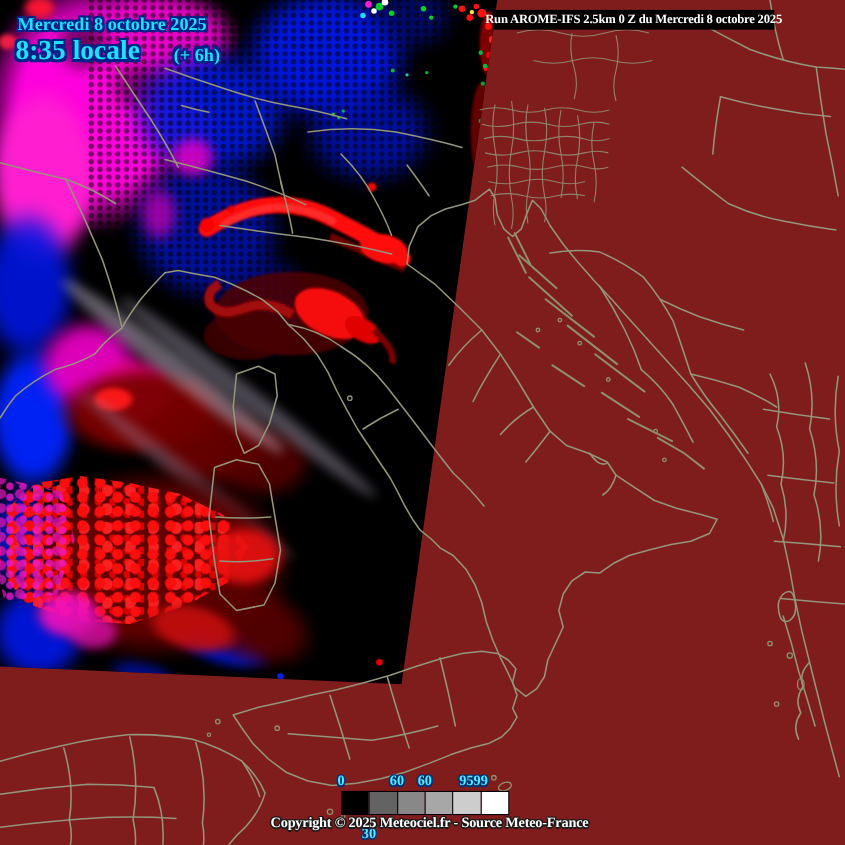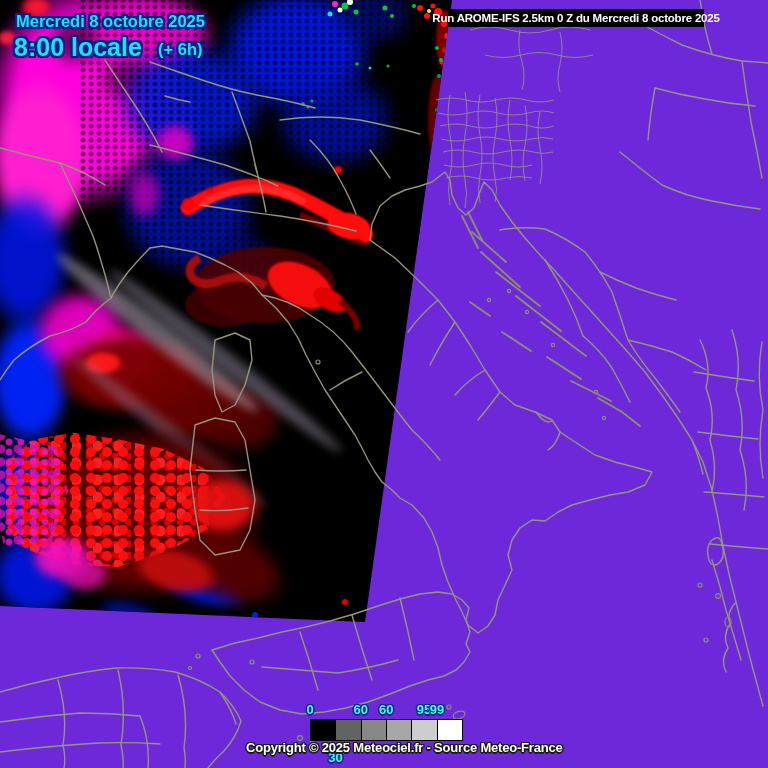--- a/index.html
+++ b/index.html
@@ -1,17 +1,17 @@
 <!DOCTYPE html>
 <html><head>
 <meta charset="utf-8">
 <style>
   html,body{margin:0;padding:0;background:#777;}
-  #stage{position:relative;width:768px;height:768px;overflow:hidden;background:#6d28d9;
-         font-family:Liberation Sans, sans-serif;}
+  #stage{position:relative;width:768px;height:768px;overflow:hidden;background:#7f1d1d;
+         font-family:Liberation Serif, serif;}
   #stage *{box-sizing:border-box;}
   
   .cb{position:absolute;border-radius:50%;pointer-events:none;}
   .speckle-red{position:absolute;pointer-events:none;opacity:.97;
     background-image:
       radial-gradient(circle at 7px 6px, #ff0f0f 0 4.5px, rgba(0,0,0,0) 5.5px),
       radial-gradient(circle at 4px 9px, #ff2222 0 5px, rgba(0,0,0,0) 6px),
       radial-gradient(circle at 11px 3px, #dd0000 0 3.5px, rgba(0,0,0,0) 4.5px);
     background-size:16px 13px,21px 17px,13px 11px;
     clip-path:polygon(6% 28%,18% 12%,34% 8%,52% 12%,70% 18%,86% 30%,95% 48%,88% 68%,72% 82%,52% 92%,32% 90%,14% 80%,4% 60%);}
@@ -295,21 +295,21 @@
         <circle cx="190" cy="668" r="1.5"></circle>
         <circle cx="252" cy="662" r="2"></circle>
       <circle cx="300" cy="738" r="2.4"></circle>
         <circle cx="312" cy="742" r="1.5"></circle>
       <ellipse cx="459" cy="715" rx="6" ry="3.6" transform="rotate(-20 459 715)"></ellipse>
         <circle cx="449" cy="707" r="2"></circle>
     </g>
   </svg>
 
   <div class="cy" style="left:16px;top:12px;font-size:16.5px;">Mercredi 8 octobre 2025</div>
-  <div class="cy" style="left:14px;top:33px;font-size:25px;">8:00 locale</div>
+  <div class="cy" style="left:14px;top:33px;font-size:25px;">8:35 locale</div>
   <div class="cy" style="left:158px;top:40px;font-size:16.5px;">(+ 6h)</div>
 
   <div id="runbar">
     <span>Run AROME-IFS 2.5km 0 Z du Mercredi 8 octobre 2025</span>
   </div>
 
   <div id="legend">
     <div style="position:absolute;left:0;top:0;width:153px;height:16px;">
         <span class="ltick" style="left: 0px;">0</span>
         <span class="ltick" style="left: 25.4px; margin-top: 48px;">30</span>

